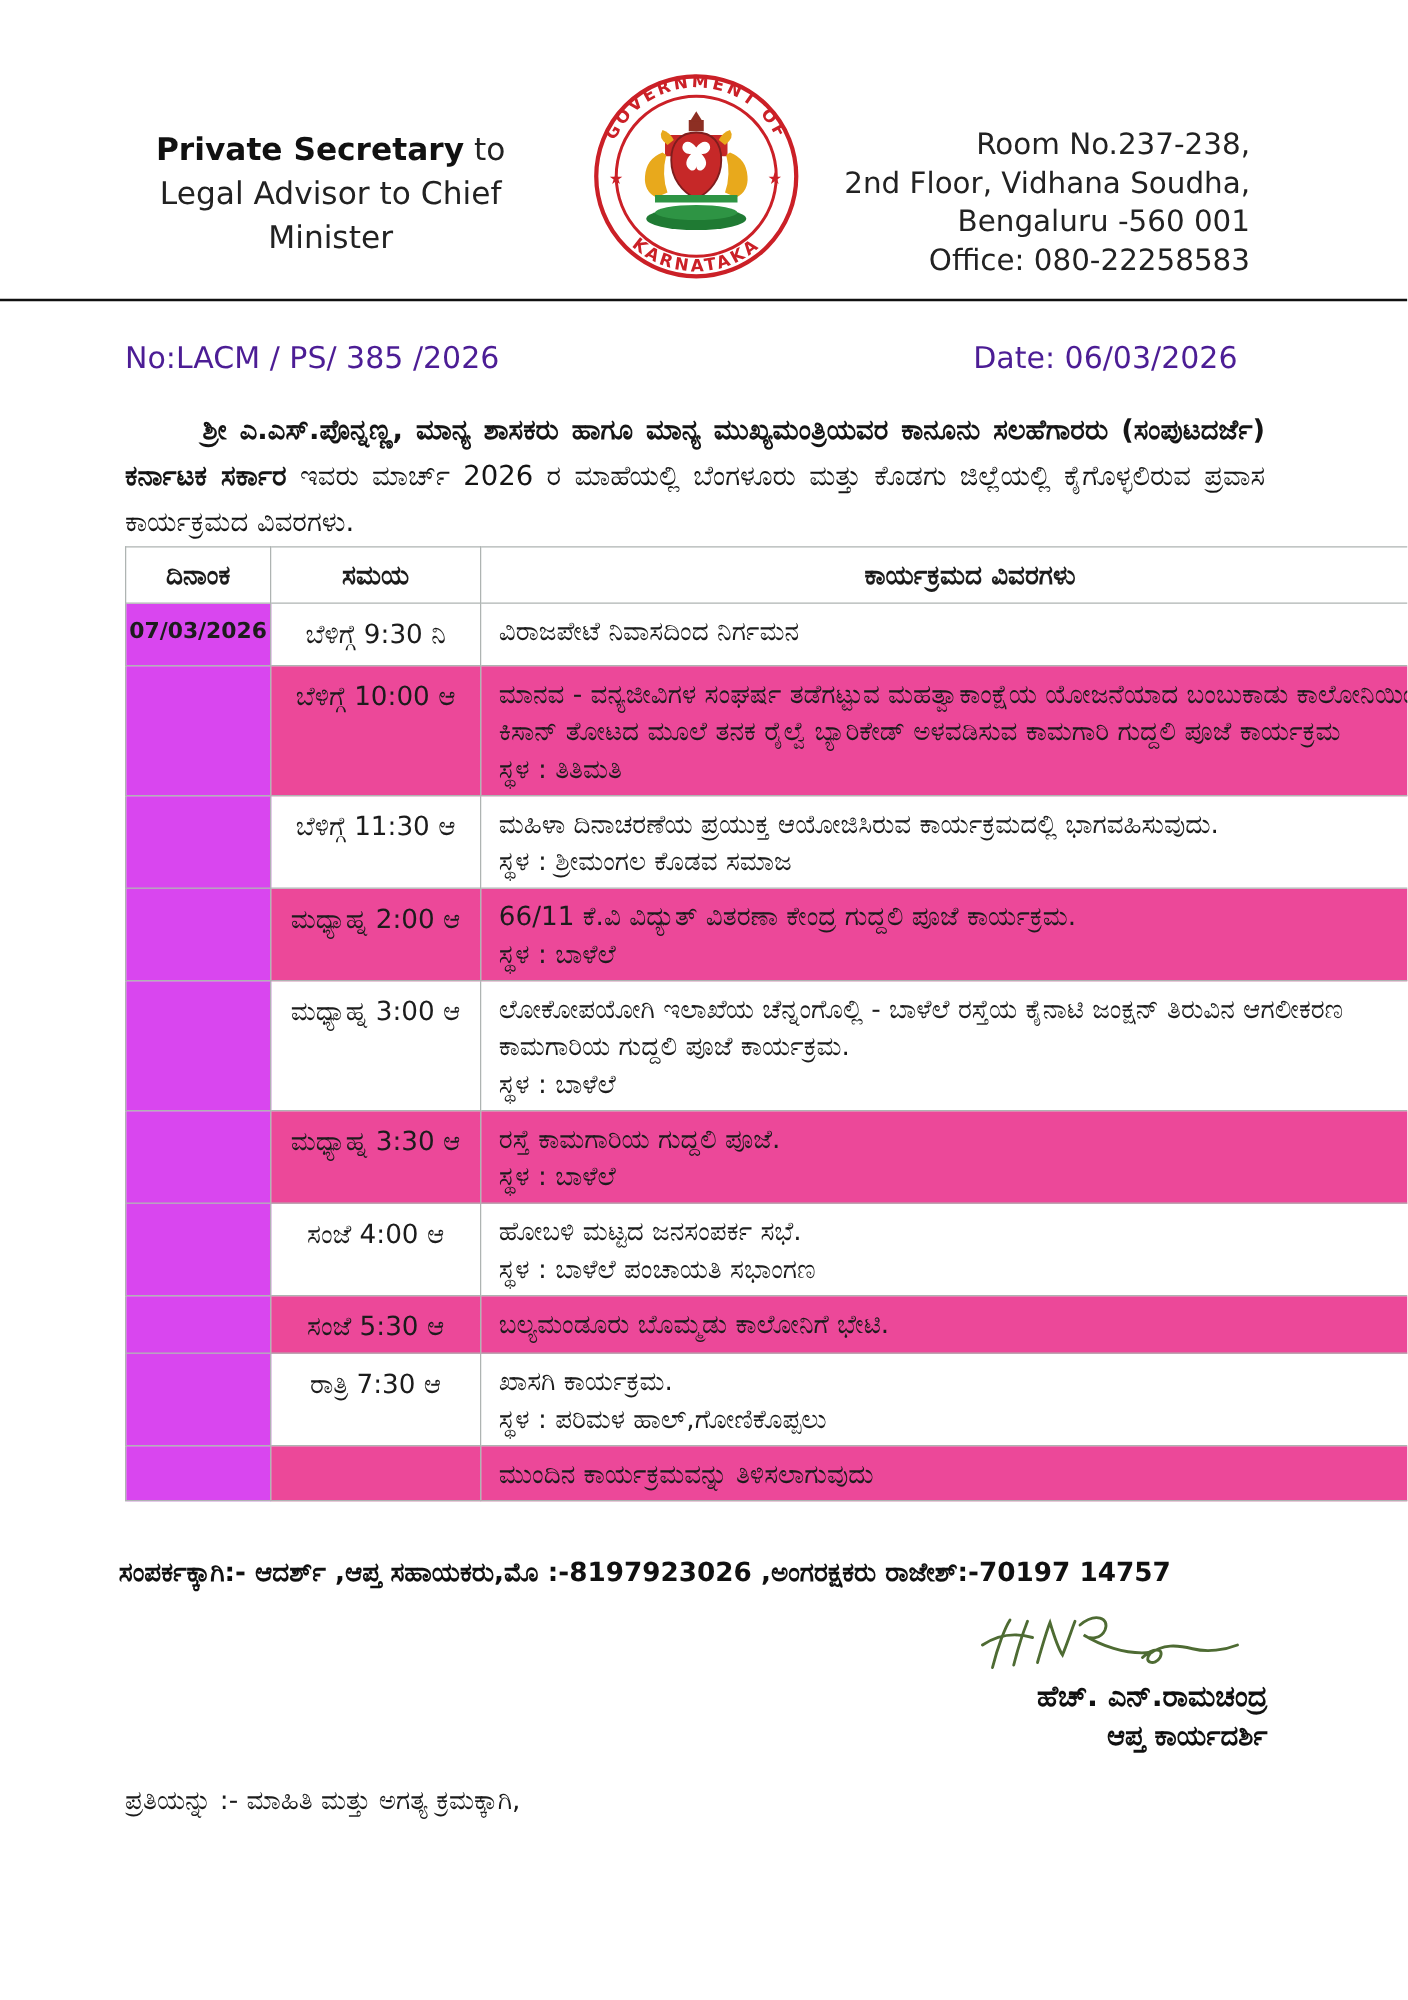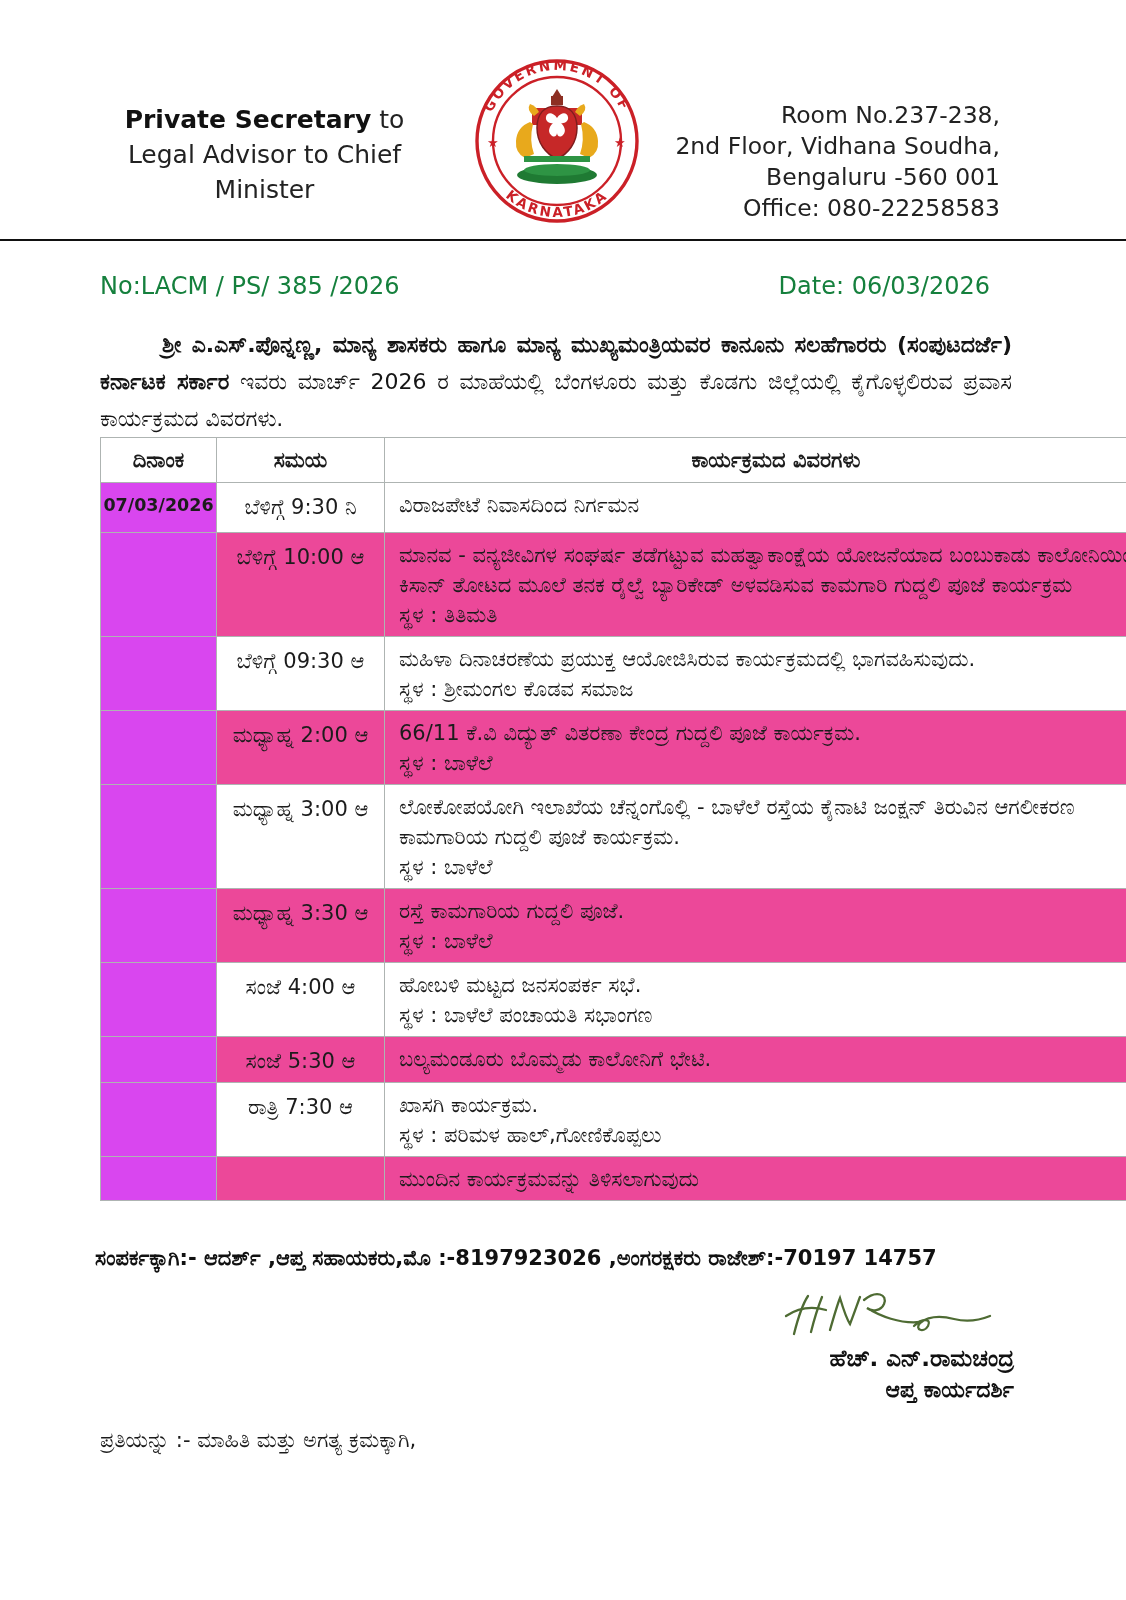--- a/index.html
+++ b/index.html
@@ -10,21 +10,21 @@
   
   .hdr-left{position:absolute;left:92px;top:102px;width:345px;text-align:center;
     font-size:25px;line-height:35px;color:#222;}
   .hdr-left .b{font-weight:bold;color:#111;}
   .emblem{position:absolute;left:472px;top:56px;width:170px;height:170px;}
   .hdr-right{position:absolute;right:126px;top:100px;text-align:right;
     font-size:23.5px;line-height:31px;color:#222;}
   .rule{position:absolute;left:0;top:239px;width:1126px;border-top:2.5px solid #111;}
   
   .refline{position:absolute;left:100px;top:272px;width:890px;display:flex;
-    justify-content:space-between;font-size:24px;color:#15803d;}
+    justify-content:space-between;font-size:24px;color:#4c1d95;}
   
   .intro{position:absolute;left:100px;top:326px;width:912px;font-size:22px;
     line-height:37px;text-align:justify;text-indent:62px;color:#151515;}
   .intro .b{font-weight:bold;}
   
   table.schedule{position:absolute;left:100px;top:437px;width:1068px;
     border-collapse:collapse;font-size:21px;color:#1c1c1c;table-layout:fixed;}
   .schedule th,.schedule td{border:1px solid #aeb4b2;}
   .schedule th{height:42px;font-weight:bold;text-align:center;background:#ffffff;font-size:21px;}
   .schedule col.w-date{width:116px;}
@@ -128,21 +128,21 @@
         <tr class="shaded">
           <td class="c-date"></td>
           <td class="c-time">ಬೆಳಿಗ್ಗೆ 10:00 ಆ</td>
           <td class="c-det">
             <div>ಮಾನವ - ವನ್ಯಜೀವಿಗಳ ಸಂಘರ್ಷ ತಡೆಗಟ್ಟುವ ಮಹತ್ವಾಕಾಂಕ್ಷೆಯ ಯೋಜನೆಯಾದ ಬಂಬುಕಾಡು ಕಾಲೋನಿಯಿಂದ ಕಿಸಾನ್ ತೋಟದ ಮೂಲೆ ತನಕ ರೈಲ್ವೆ ಬ್ಯಾರಿಕೇಡ್ ಅಳವಡಿಸುವ ಕಾಮಗಾರಿ ಗುದ್ದಲಿ ಪೂಜೆ ಕಾರ್ಯಕ್ರಮ</div>
             <div>ಸ್ಥಳ : ತಿತಿಮತಿ</div>
           </td>
         </tr>
         <tr>
           <td class="c-date"></td>
-          <td class="c-time">ಬೆಳಿಗ್ಗೆ 09:30 ಆ</td>
+          <td class="c-time">ಬೆಳಿಗ್ಗೆ 11:30 ಆ</td>
           <td class="c-det">
             <div>ಮಹಿಳಾ ದಿನಾಚರಣೆಯ ಪ್ರಯುಕ್ತ ಆಯೋಜಿಸಿರುವ ಕಾರ್ಯಕ್ರಮದಲ್ಲಿ ಭಾಗವಹಿಸುವುದು.</div>
             <div>ಸ್ಥಳ : ಶ್ರೀಮಂಗಲ ಕೊಡವ ಸಮಾಜ</div>
           </td>
         </tr>
         <tr class="shaded">
           <td class="c-date"></td>
           <td class="c-time">ಮಧ್ಯಾಹ್ನ 2:00 ಆ</td>
           <td class="c-det">
             <div>66/11 ಕೆ.ವಿ ವಿದ್ಯುತ್ ವಿತರಣಾ ಕೇಂದ್ರ ಗುದ್ದಲಿ ಪೂಜೆ ಕಾರ್ಯಕ್ರಮ.</div>

